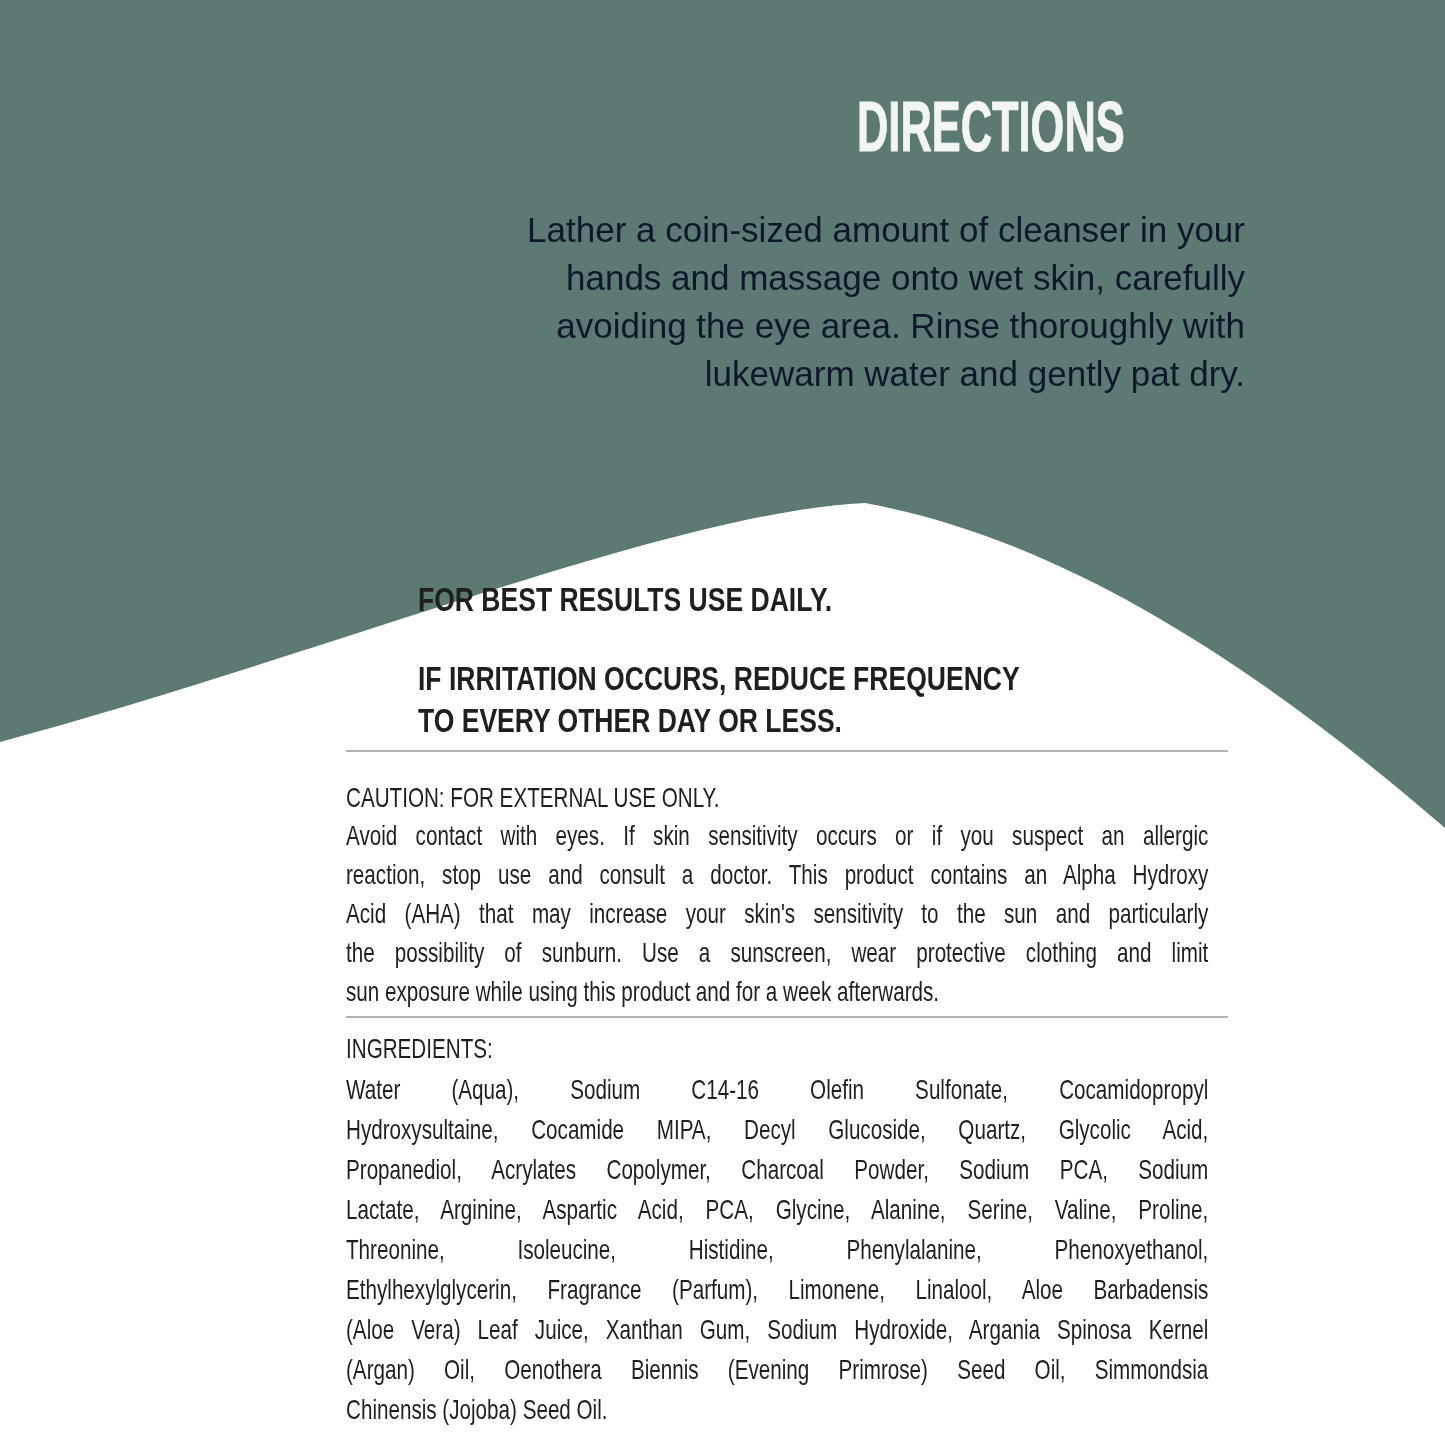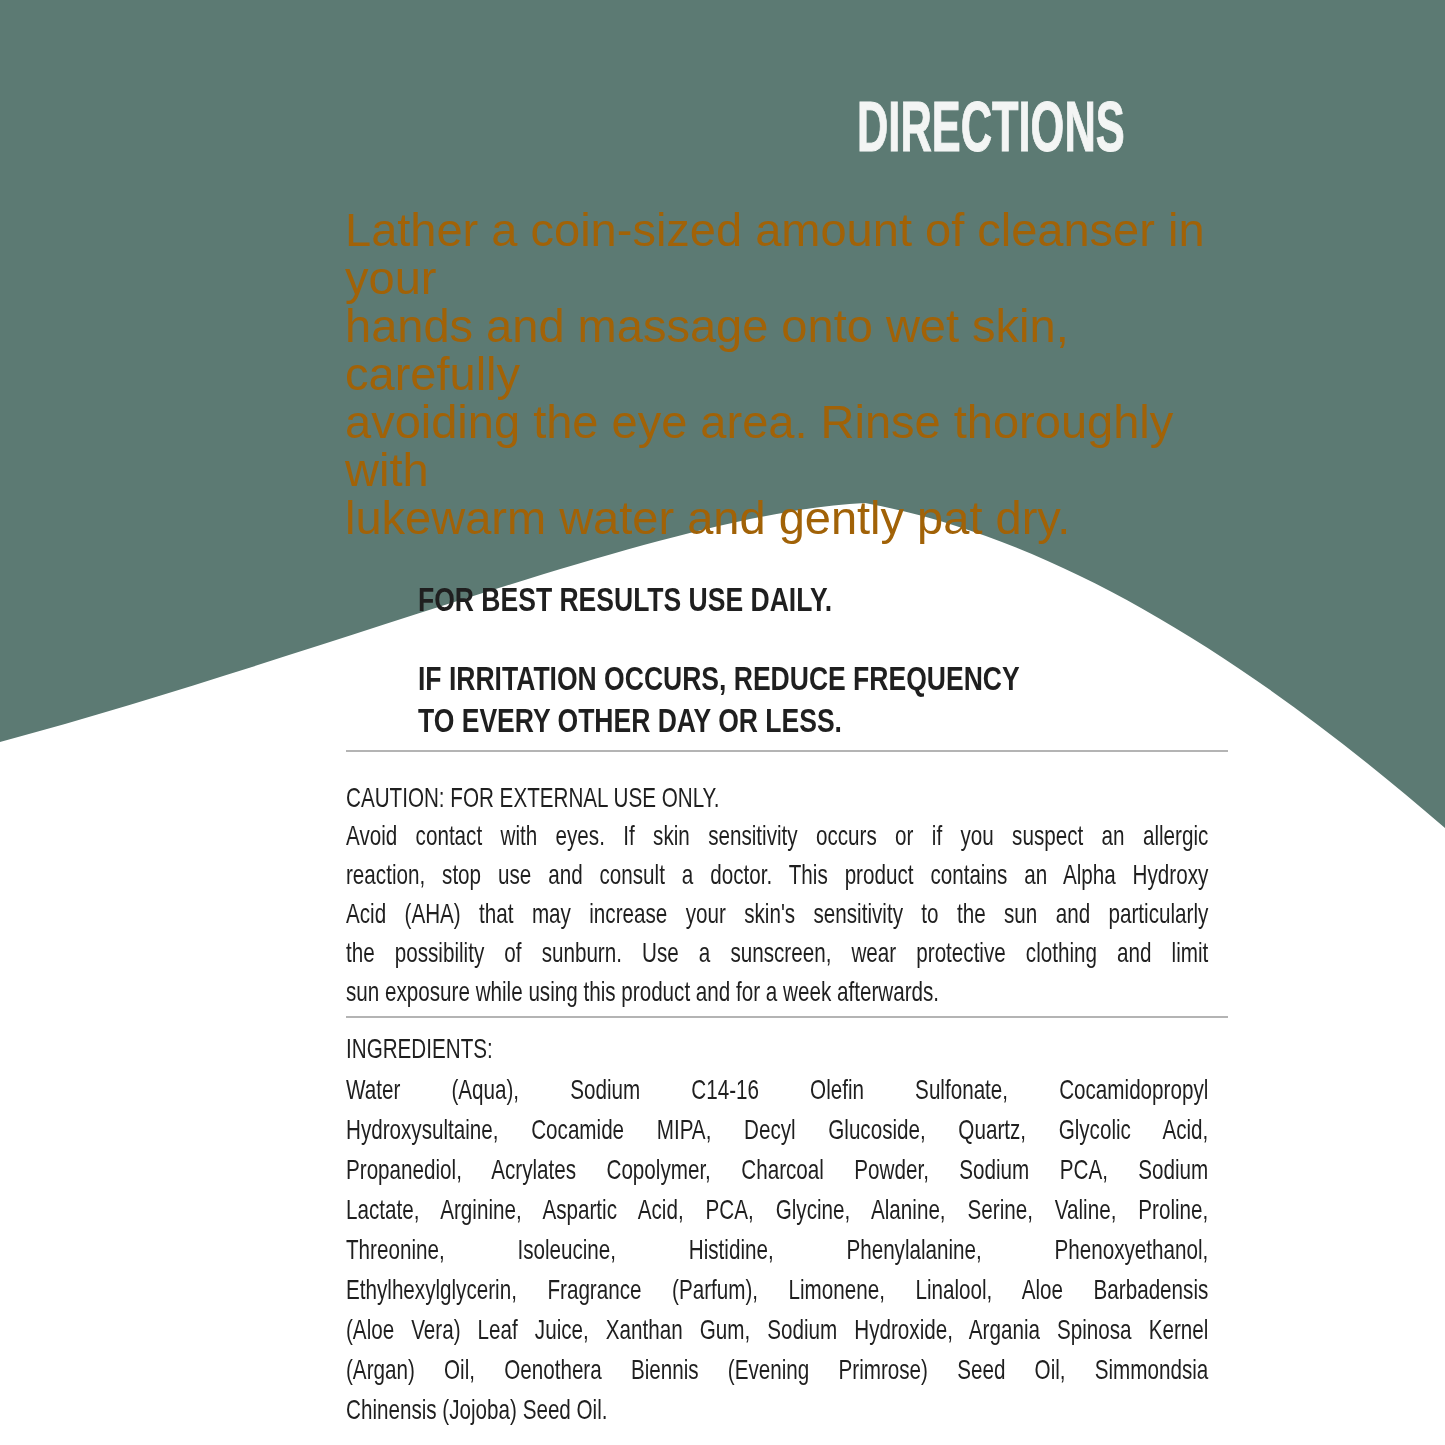--- a/index.html
+++ b/index.html
@@ -22,23 +22,24 @@
   #title-wrap .title-inner{
     display:inline-block;
     font-size:70px;line-height:70px;font-weight:bold;
     color:#f3f5f4;
     transform:scaleX(0.62);transform-origin:50% 50%;
     -webkit-text-stroke:1px #f3f5f4;
     white-space:nowrap;
   }
   #directions-text{
     left:345px;top:206px;width:900px;
-    font-size:47px;line-height:48px;
-    color:#a16207;
+    font-size:35px;line-height:48px;
+    color:#0f172a;
     white-space:pre-line;
+    text-align:right;
   }
 
   
   .usage{
     font-size:34px;line-height:42px;font-weight:bold;
     color:#1f1f1f;
     transform:scaleX(0.78);transform-origin:0 0;
     white-space:pre-line;
   }
   #usage-daily{left:418px;top:578px;white-space:nowrap;}

